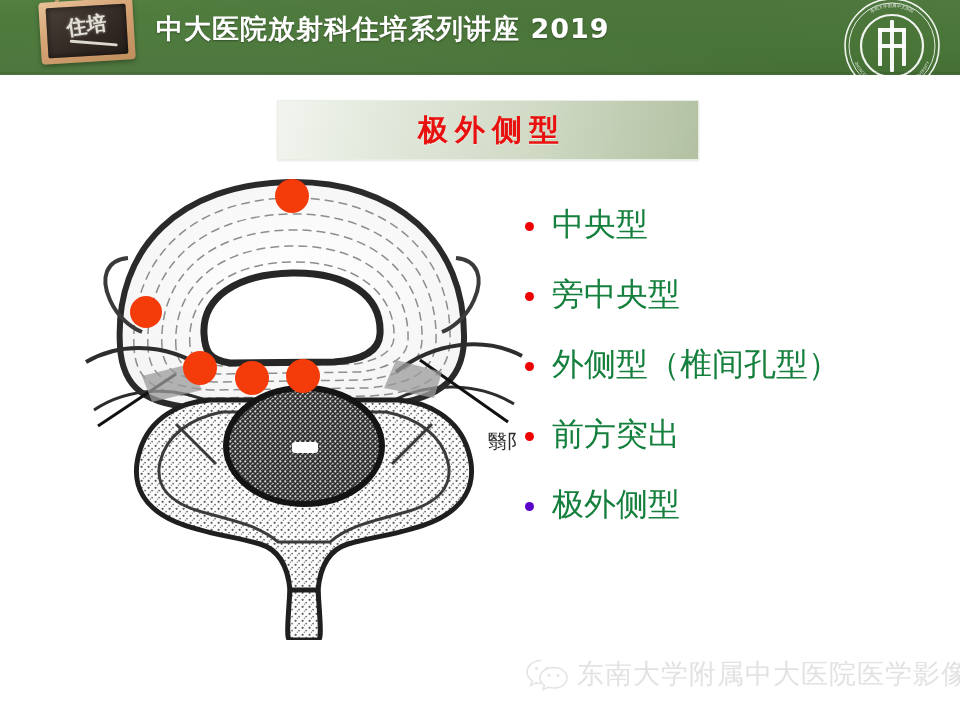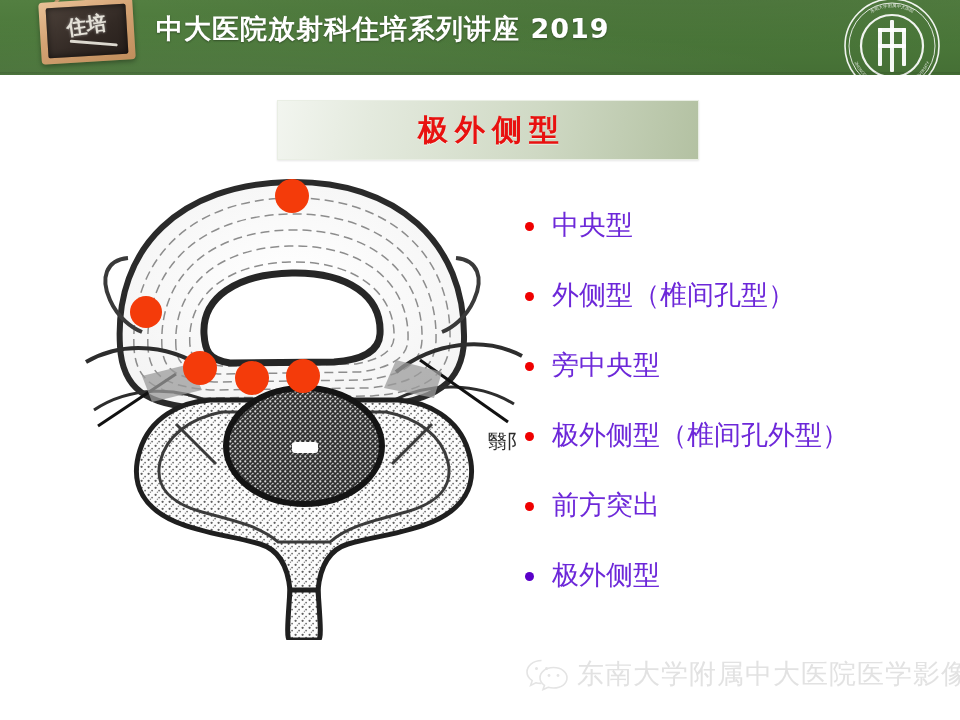--- a/index.html
+++ b/index.html
@@ -90,21 +90,21 @@
 
   
   .bullets{position:absolute;left:525px;top:190px;width:420px;}
   .bullet-row{display:flex;align-items:center;height:70px;}
   .bullet-dot{
     width:9px;height:9px;border-radius:50%;
     flex:0 0 auto;margin-right:18px;margin-top:2px;
   }
   .bullet-label{
     font-family:"DejaVu Sans","Liberation Sans",sans-serif;
-    font-size:27px;color:#6d28d9;font-weight:400;
+    font-size:32px;color:#15803d;font-weight:400;
     white-space:nowrap;letter-spacing:0px;
   }
 
   
   .footer{
     position:absolute;left:525px;top:652px;height:44px;
     display:flex;align-items:center;
   }
   .wechat-icon{width:44px;height:34px;margin-right:8px;flex:0 0 auto;}
   .footer-text{
@@ -254,32 +254,28 @@
 
   <div class="bullets">
 
     <div class="bullet-row">
       <span class="bullet-dot" style="background:#ef0000"></span>
       <span class="bullet-label">中央型</span>
     </div>
 
     <div class="bullet-row">
       <span class="bullet-dot" style="background:#ef0000"></span>
+      <span class="bullet-label">旁中央型</span>
+    </div>
+
+    <div class="bullet-row">
+      <span class="bullet-dot" style="background:#ef0000"></span>
       <span class="bullet-label">外侧型（椎间孔型）</span>
     </div>
 
-    <div class="bullet-row">
-      <span class="bullet-dot" style="background:#ef0000"></span>
-      <span class="bullet-label">旁中央型</span>
-    </div>
-
-    <div class="bullet-row">
-      <span class="bullet-dot" style="background:#ef0000"></span>
-      <span class="bullet-label">极外侧型（椎间孔外型）</span>
-    </div>
 
     <div class="bullet-row">
       <span class="bullet-dot" style="background:#ef0000"></span>
       <span class="bullet-label">前方突出</span>
     </div>
 
     <div class="bullet-row">
       <span class="bullet-dot" style="background:#5a00c8"></span>
       <span class="bullet-label">极外侧型</span>
     </div>

